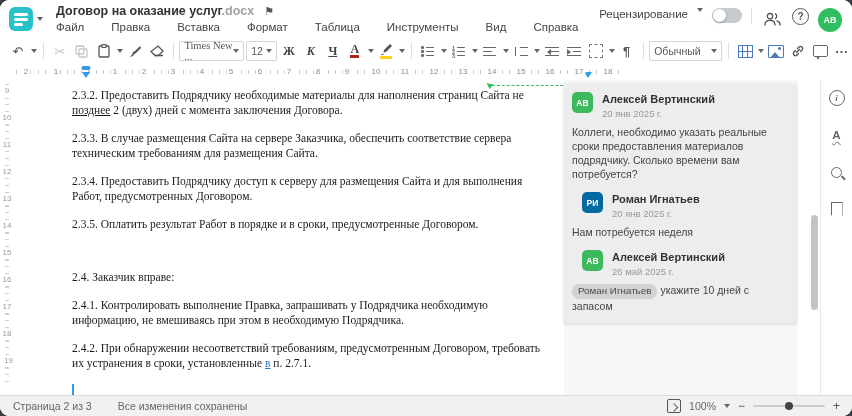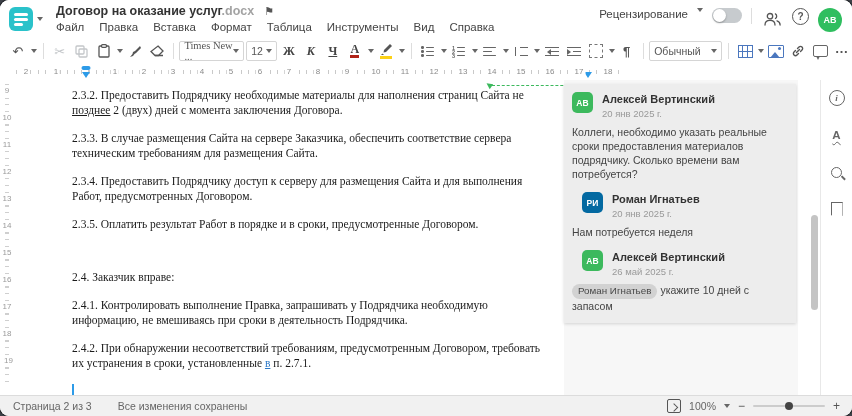--- a/index.html
+++ b/index.html
@@ -9,21 +9,21 @@
   .logo{position:absolute;left:9px;top:7px;width:24px;height:24px;border-radius:6px;background:#2ac2ca;}
   .logo i{position:absolute;left:5px;height:2.5px;border-radius:2px;background:#fff;display:block;}
   .logo i:nth-child(1){top:6px;width:14px;}
   .logo i:nth-child(2){top:11px;width:14px;}
   .logo i:nth-child(3){top:16px;width:9px;}
   .logo-caret{position:absolute;left:37px;top:17px;}
   .car{width:0;height:0;border-left:3.5px solid transparent;border-right:3.5px solid transparent;border-top:4px solid #666;display:inline-block;}
   .title-row{position:absolute;left:56px;top:4px;font-size:12.5px;color:#333;font-weight:bold;white-space:nowrap;}
   .title-ext{color:#a3a3a3;font-weight:bold;}
   .flag{color:#555;font-size:11px;font-weight:normal;margin-left:10px;}
-  .menubar{position:absolute;left:56px;top:21px;display:flex;gap:15px;font-size:11.5px;color:#444;}
+  .menubar{position:absolute;left:56px;top:21px;display:flex;gap:27px;font-size:11.5px;color:#444;}
   .menubar span{cursor:default;}
   .header-right{position:absolute;right:10px;top:8px;display:flex;gap:9px;}
   .review-label{font-size:11.5px;color:#444;}
   .toggle{position:relative;width:30px;height:15px;border-radius:8px;background:#c7cbce;}
   .toggle .knob{position:absolute;left:1px;top:1px;width:13px;height:13px;border-radius:50%;background:#fff;box-shadow:0 1px 2px rgba(0,0,0,.3);}
   .vsep{width:1px;height:16px;background:#ddd;}
   .hdr-ic{width:22px;height:22px;display:flex;align-items:center;justify-content:center;color:#555;}
   .help-circ{width:15px;height:15px;border:1.3px solid #555;border-radius:50%;font-size:10px;display:flex;align-items:center;justify-content:center;color:#555;font-weight:bold;}
   .avatar{width:24px;height:24px;border-radius:50%;color:#fff;font-size:9px;font-weight:bold;display:flex;align-items:center;justify-content:center;}
   
@@ -377,21 +377,21 @@
             <div class="line"><span>техническим требованиям для размещения Сайта.</span></div>
           </div><div class="para">
             <div class="line"><span>2.3.4. Предоставить Подрядчику доступ к серверу для размещения Сайта и для выполнения</span></div>
             <div class="line"><span>Работ, предусмотренных Договором.</span></div>
           </div><div class="para extra-gap">
             <div class="line"><span>2.3.5. Оплатить результат Работ в порядке и в сроки, предусмотренные Договором.</span></div>
           </div><div class="para">
             <div class="line"><span>2.4. Заказчик вправе:</span></div>
           </div><div class="para">
             <div class="line"><span>2.4.1. Контролировать выполнение Правка, запрашивать у Подрядчика необходимую</span></div>
-            <div class="line"><span>информацию, не вмешиваясь при сроки в деятельность Подрядчика.</span></div>
+            <div class="line"><span>информацию, не вмешиваясь при этом в необходимую Подрядчика.</span></div>
           </div><div class="para">
             <div class="line"><span>2.4.2. При обнаружении несоответствий требованиям, предусмотренным Договором, требовать</span></div>
             <div class="line"><span>их устранения в сроки, установленные </span><span class="seg-insert">в</span><span> п. 2.7.1.</span></div>
           </div><span class="cursor" style="background: rgb(45, 155, 232);"></span></div>
       <span class="anchor-arrow"></span>
       <span class="anchor-dash"></span>
       <span class="green-line"></span>
     </div>
 
     <div class="comments-panel">

